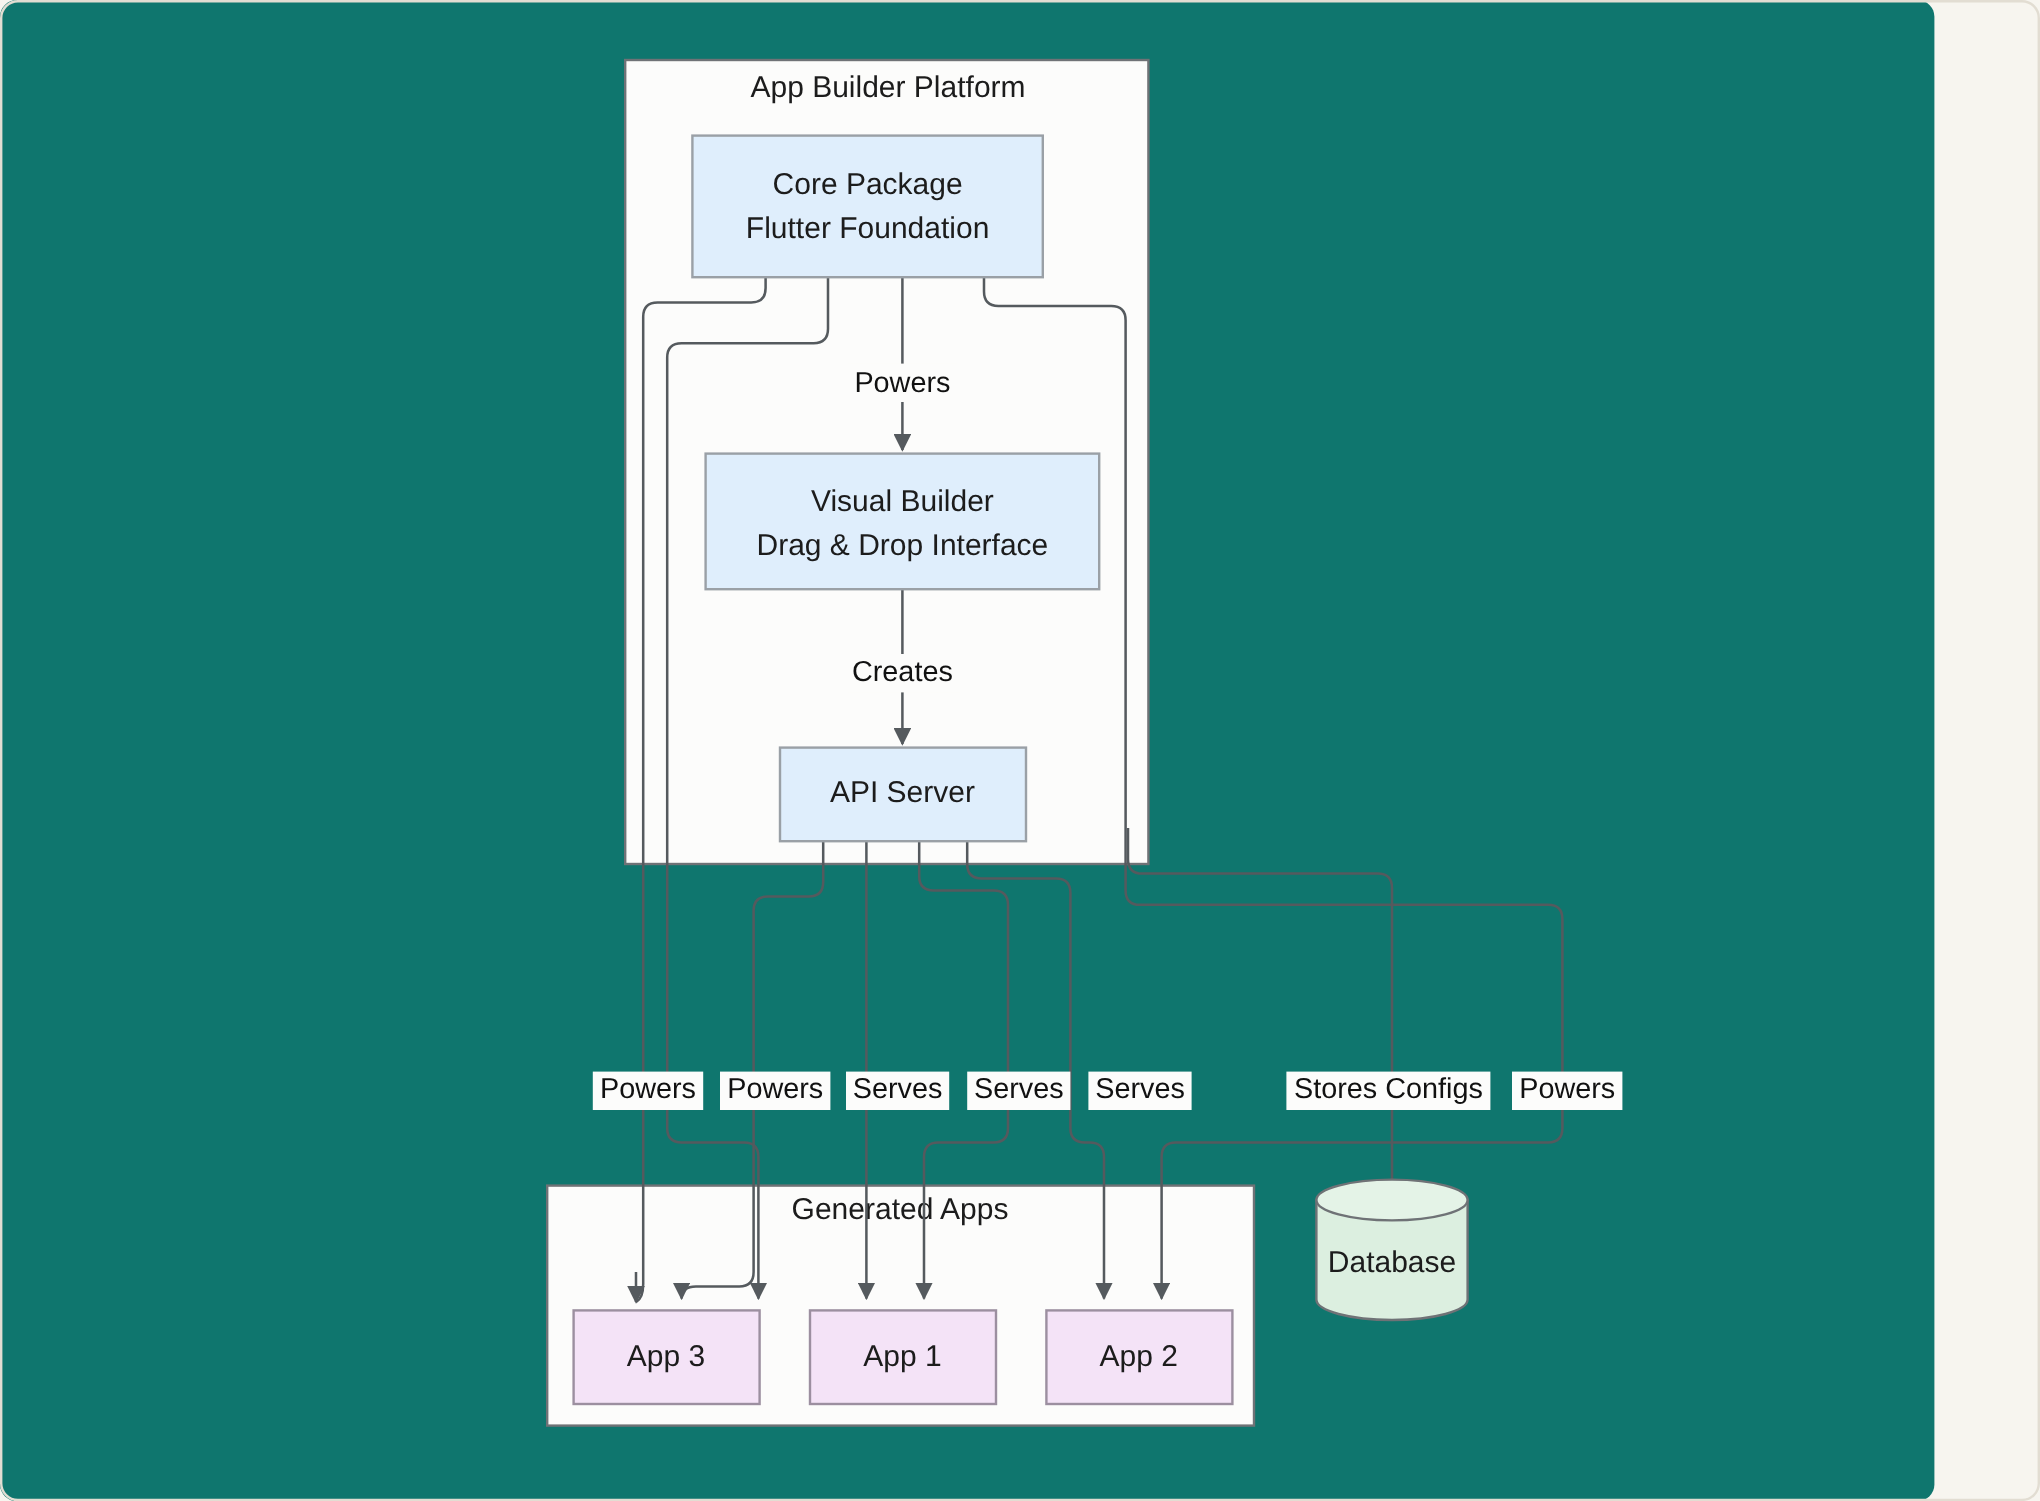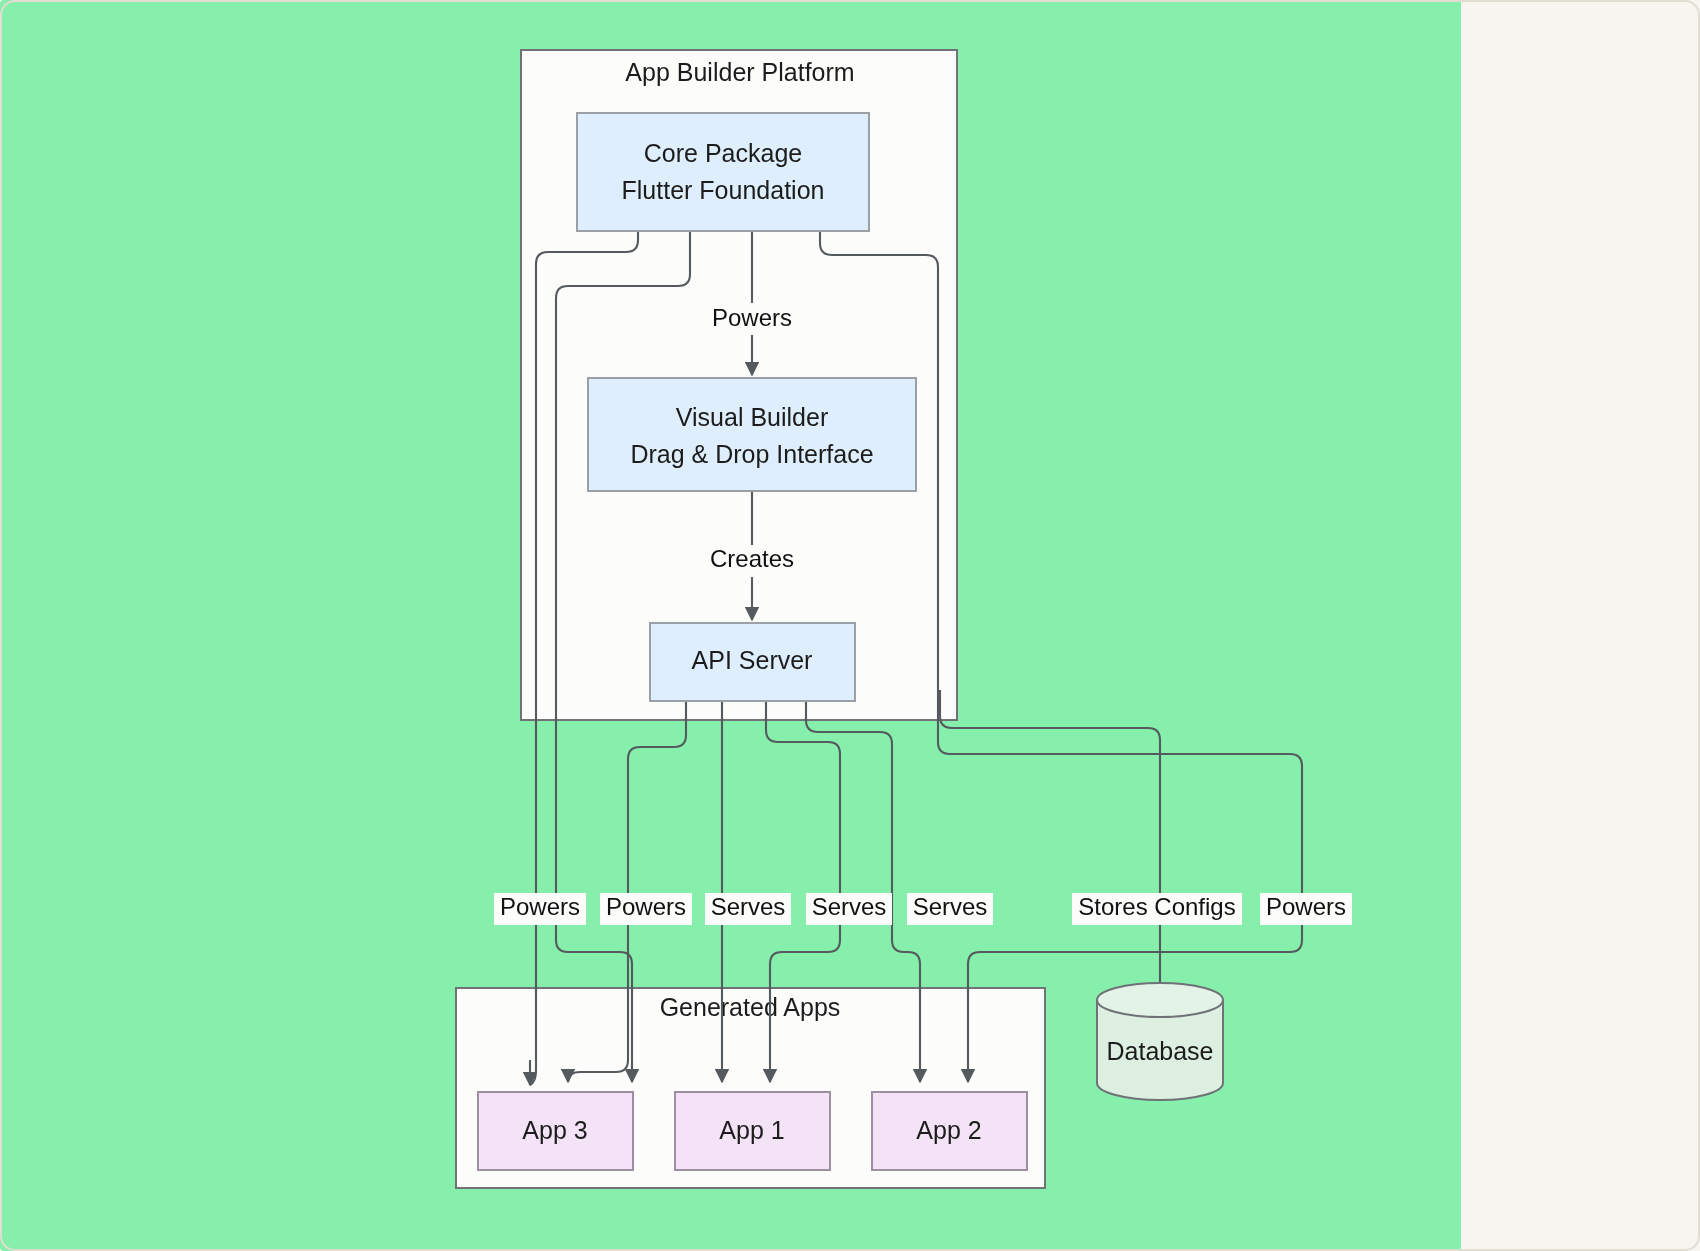--- a/index.html
+++ b/index.html
@@ -4,23 +4,23 @@
 <style>
   html,body{margin:0;padding:0;}
   body{
     width:1700px;height:1251px;
     background:#f7f5ef;
     font-family:"Liberation Sans","DejaVu Sans",sans-serif;
     overflow:hidden;
   }
   #canvas{
     position:relative;
-    width:1461px;height:1251px;
-    background:#86efac;
-    border-radius:4px;
+    width:1612px;height:1251px;
+    background:#0f766e;
+    border-radius:14px;
     box-sizing:border-box;
   }
   svg#diagram{
     position:absolute;top:0;left:0;
     width:1700px;height:1251px;
     display:block;
   }
   .node-label{
     font-family:"Liberation Sans","DejaVu Sans",sans-serif;
     font-size:25px;

